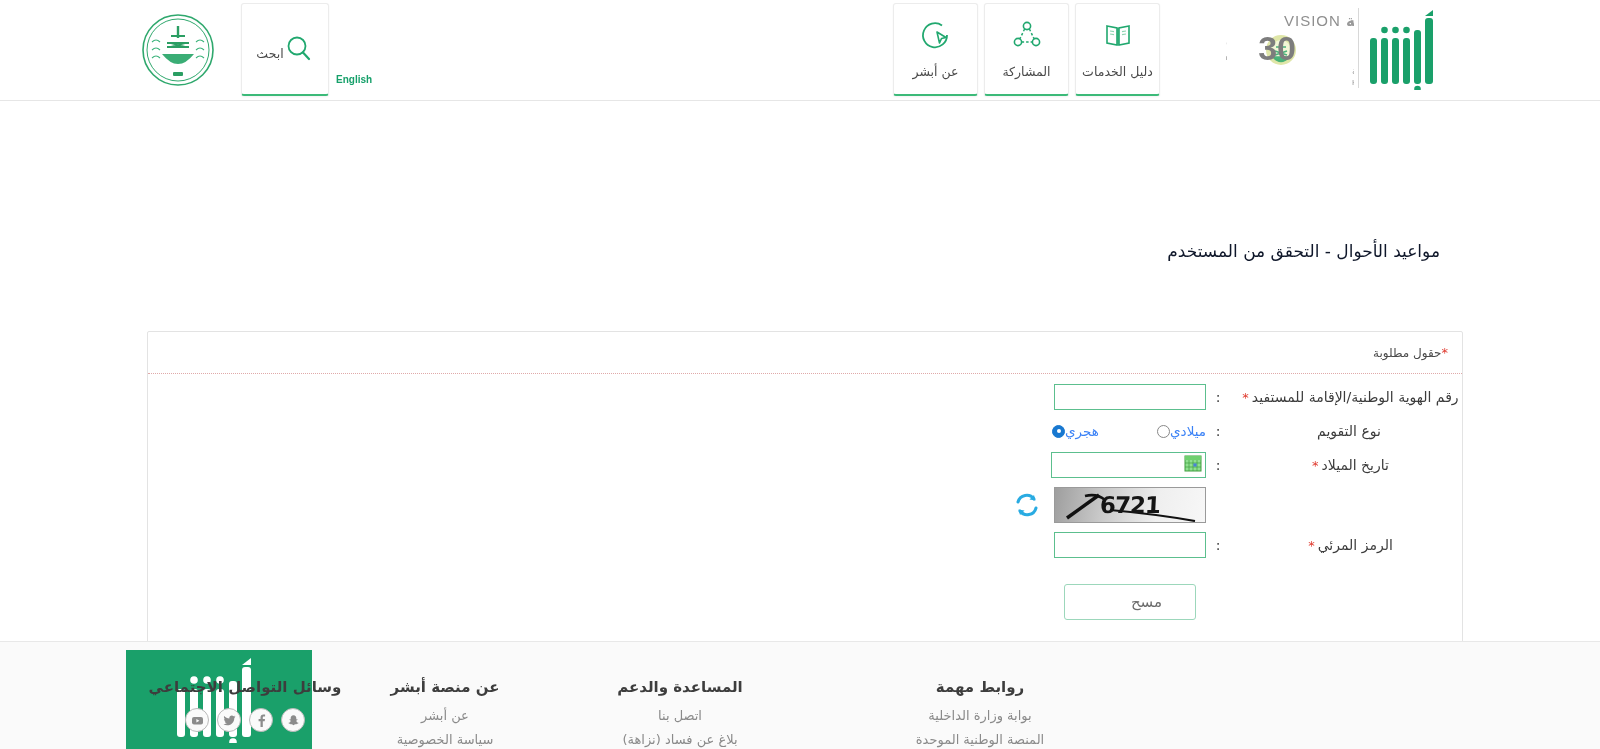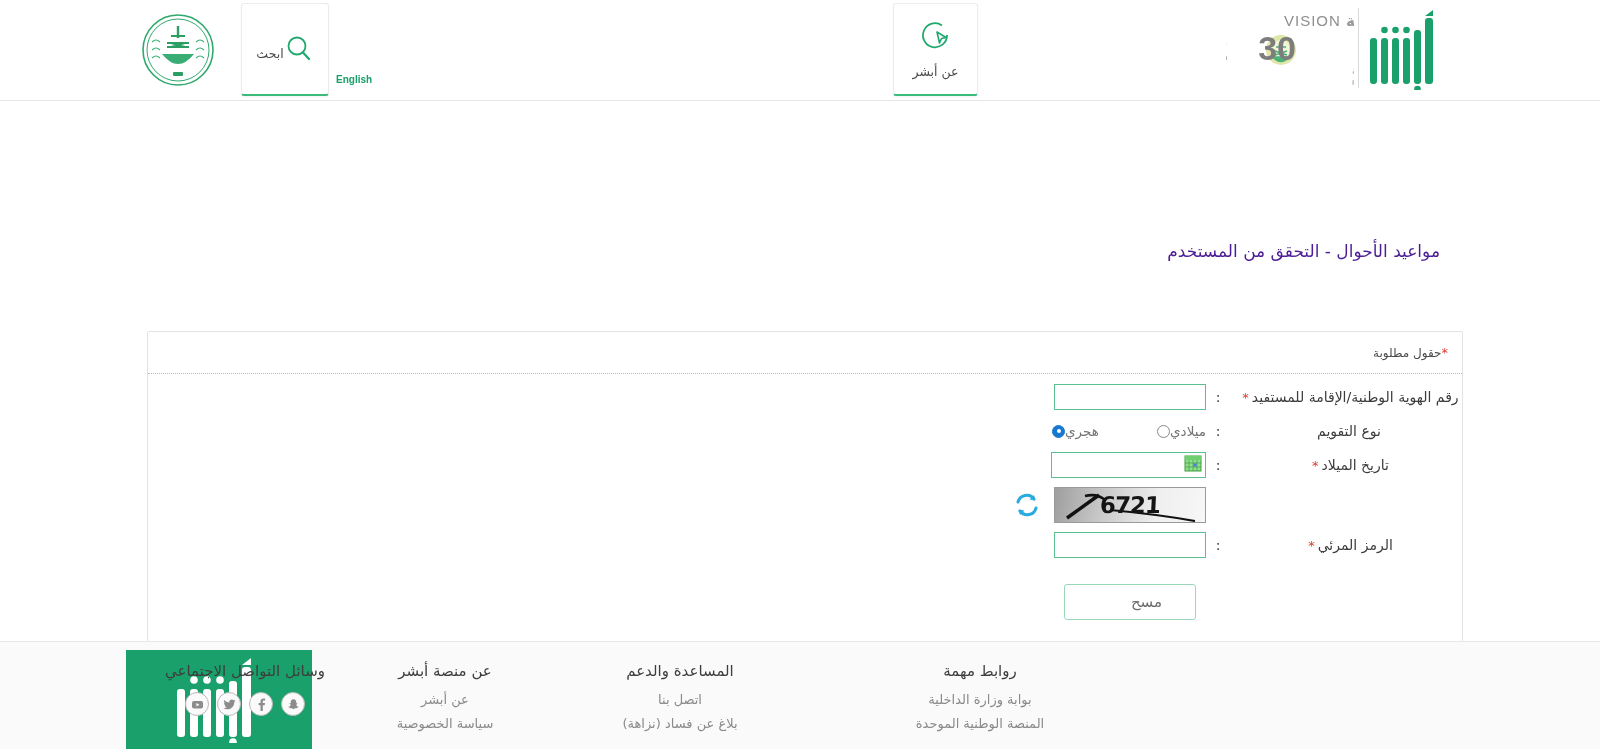--- a/index.html
+++ b/index.html
@@ -74,21 +74,21 @@
   }
 
   
   .main {
     position: relative;
     width: 1600px; height: 540px;
     background: #ffffff;
   }
   .page-title {
     position: absolute; right: 160px; top: 140px;
-    font-size: 17px; color: #4c1d95; font-weight: normal;
+    font-size: 17px; color: #0f172a; font-weight: normal;
     letter-spacing: .2px;
   }
   .content-card {
     position: absolute; right: 127px; top: 168px;
     width: 1315px; height: 392px;
     background: #fff;
   }
   .notice {
     position: absolute; right: 10px; top: 5px;
     width: 1296px; height: 33px;
@@ -149,21 +149,21 @@
     background: #fff;
     display: flex; align-items: center;
     flex-direction: row-reverse;
     justify-content: flex-end;
     padding: 0 3px;
   }
   .radio-group {
     display: flex; align-items: center;
     width: 155px; flex-direction: row-reverse;
     justify-content: space-between;
-    font-size: 13.5px; color: #737373;
+    font-size: 13.5px; color: #3b82f6;
   }
   .radio-item { display: flex; align-items: center; flex-direction: row-reverse; }
   .rdo {
     width: 13px; height: 13px; border-radius: 50%;
     border: 1px solid #888; background: #fff;
     display: inline-block; position: relative;
     margin-left: 1px;
   }
   .rdo.on { border-color: #1878d0; background: #1878d0; }
   .rdo.on::after {
@@ -235,22 +235,22 @@
     border-top: 1px solid #e8e8e8;
   }
   .footer-logo-box {
     position: absolute; left: 126px; top: 8px;
     width: 186px; height: 100px;
     background: #1aa06a;
     display: flex; align-items: center; justify-content: center;
   }
   .fcol { position: absolute; top: 20px; text-align: center; }
   .fcol h4 {
-    margin: 0 0 12px 0;
-    font-size: 15px; color: #3d3d3d; font-weight: normal;
+    margin: 16px 0 12px 0;
+    font-size: 15px; color: #3d3d3d; font-weight: bold;
   }
   .fcol a {
     display: block; font-size: 13px; color: #8a8a8a;
     text-decoration: none; margin-bottom: 9px;
     cursor: pointer;
   }
   .social-row { display: flex; gap: 8px; justify-content: center; }
   .social {
     width: 24px; height: 24px; border-radius: 50%;
     border: 1px solid #b9b9b9; background: #fafafa;
@@ -286,20 +286,45 @@
         <circle cx="13" cy="12" r="8.5" fill="none" stroke="#21a86f" stroke-width="1.8"></circle>
         <line x1="19" y1="18.5" x2="25" y2="25" stroke="#21a86f" stroke-width="2.2" stroke-linecap="round"></line>
       </svg>
     </span>
     <span class="tile-label">ابحث</span>
   </div>
 
   <div class="english-link">English</div>
 
   <div class="nav-tiles">
+    <div class="nav-tile">
+      <span>
+        <svg width="32" height="32" viewBox="0 0 32 32">
+          <path d="M5 7 L15 9 L15 26 L5 24 Z" fill="none" stroke="#21a86f" stroke-width="1.6"></path>
+          <path d="M27 7 L17 9 L17 26 L27 24 Z" fill="none" stroke="#21a86f" stroke-width="1.6"></path>
+          <line x1="16" y1="9" x2="16" y2="26" stroke="#21a86f" stroke-width="1.4"></line>
+          <path d="M8 12 L12 12.6 M8 15 L12 15.6" stroke="#8fd4b2" stroke-width="1.1"></path>
+          <path d="M24 12 L20 12.6 M24 15 L20 15.6" stroke="#8fd4b2" stroke-width="1.1"></path>
+        </svg>
+      </span>
+      <span class="tile-label">دليل الخدمات</span>
+    </div>
+    <div class="nav-tile">
+      <span>
+        <svg width="32" height="32" viewBox="0 0 32 32">
+          <circle cx="16" cy="7" r="3.6" fill="none" stroke="#21a86f" stroke-width="1.6"></circle>
+          <circle cx="7" cy="23" r="3.6" fill="none" stroke="#21a86f" stroke-width="1.6"></circle>
+          <circle cx="25" cy="23" r="3.6" fill="none" stroke="#21a86f" stroke-width="1.6"></circle>
+          <path d="M13.6 10 L9 19.6" stroke="#21a86f" stroke-width="1.5" stroke-dasharray="2.5 2"></path>
+          <path d="M18.4 10 L23 19.6" stroke="#21a86f" stroke-width="1.5" stroke-dasharray="2.5 2"></path>
+          <path d="M10.6 23 L21.4 23" stroke="#21a86f" stroke-width="1.5" stroke-dasharray="2.5 2"></path>
+        </svg>
+      </span>
+      <span class="tile-label">المشاركة</span>
+    </div>
     <div class="nav-tile">
       <span>
         <svg width="32" height="32" viewBox="0 0 32 32">
           <path d="M22 6.5 A12 12 0 1 0 27 16" fill="none" stroke="#21a86f" stroke-width="1.8"></path>
           <path d="M17 13 L26 18.5 L21.5 19.5 L19.5 24 Z" fill="none" stroke="#21a86f" stroke-width="1.6" stroke-linejoin="round"></path>
         </svg>
       </span>
       <span class="tile-label">عن أبشر</span>
     </div>
   </div>

